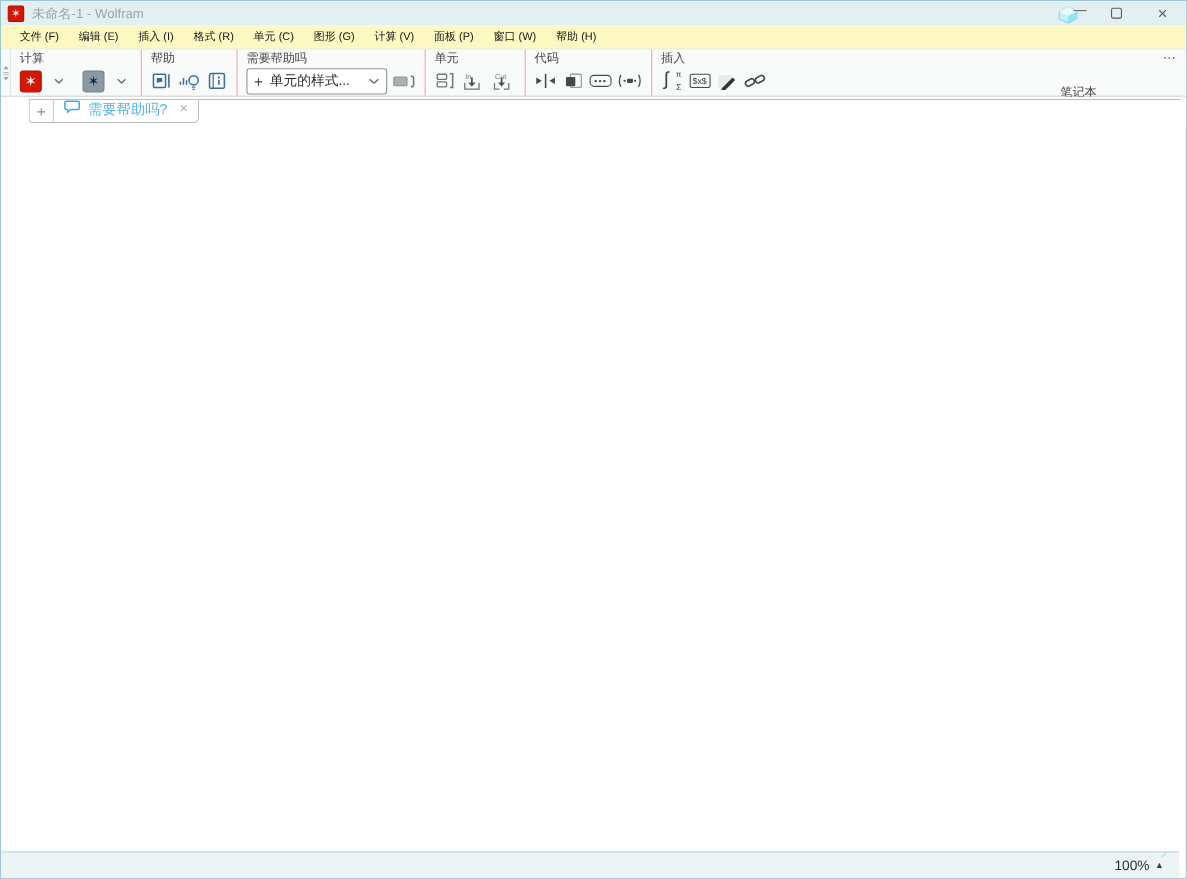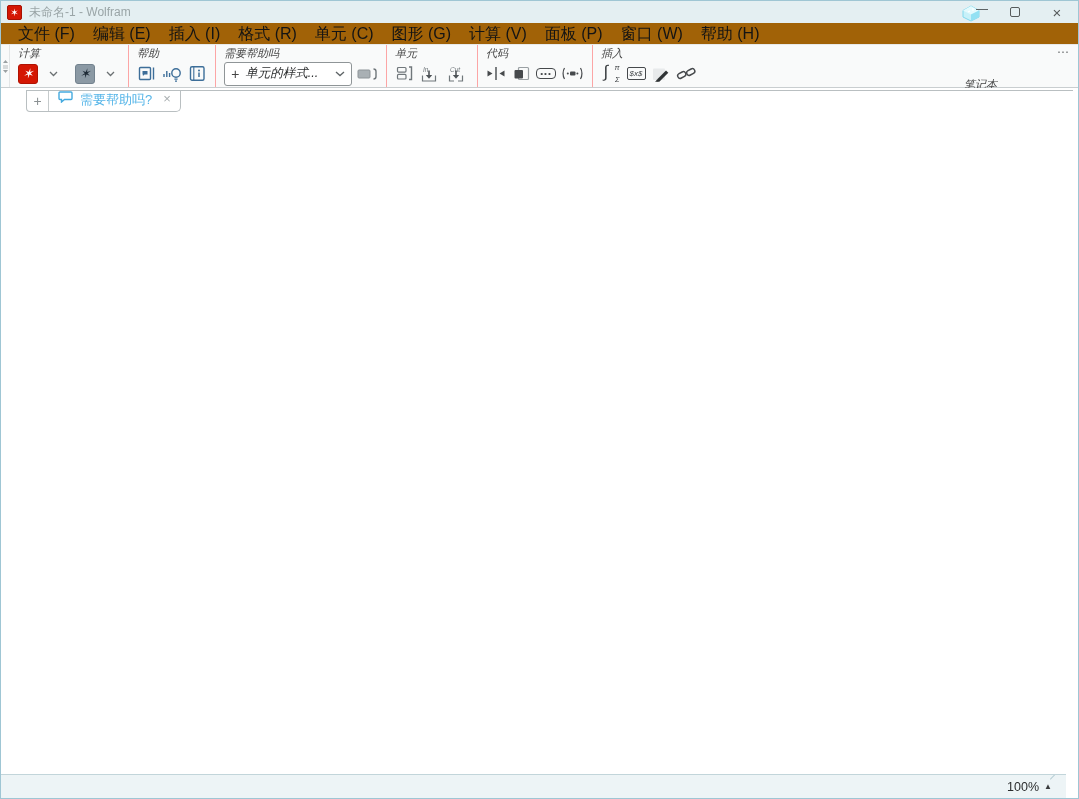--- a/index.html
+++ b/index.html
@@ -14,29 +14,29 @@
               border-radius:2px; color:#fff; font-size:10px; line-height:13px; text-align:center; }
   .win-title { font-size:12px; color:#9aa5a7; white-space:nowrap;text-align:right; }
   .win-controls { margin-left:auto; display:flex; height:100%; align-items:stretch; }
   .ctrl { width:42px; display:flex; align-items:center; justify-content:center; color:#565b5c; position:relative; }
   .ctrl-min .dash { position:absolute; top:1px; left:24px; font-size:12px; color:#4c5152; }
   .ctrl-min svg { position:absolute; left:8px; top:3px; }
   .max-box { width:10px; height:10px; border:1.2px solid #565b5c; border-radius:2px; }
   .ctrl-close { font-size:15px; }
 
   
-  .menubar { height:22px; background:#a16207; display:flex; align-items:center; padding-left:8px;
-             font-size:16px; color:#141414; border-bottom:1px solid #e7e9e9; }
+  .menubar { height:22px; background:#fef9c3; display:flex; align-items:center; padding-left:8px;
+             font-size:10px; color:#141414; border-bottom:1px solid #e7e9e9; }
   .menu-item { padding:0 9px; line-height:22px; }
 
   
   .toolbar { position:relative; height:43px; background:#f9fafa; border-bottom:1px solid #c9ced0;
              display:flex; align-items:stretch; }
   .left-strip { width:9px; border-right:1px solid #e2e5e6; display:flex; align-items:center; justify-content:center; }
-  .tb-group { padding:2px 8px 0 8px;font-style:italic; }
+  .tb-group { padding:2px 8px 0 8px; }
   .tb-group + .tb-group { border-left:1px solid #fca5a5; }
   .tb-label { font-size:11px; color:#474747; height:13px; line-height:13px; white-space:nowrap; }
   .tb-items { display:flex; align-items:center; height:27px; gap:5px; }
   .tbtn { display:flex; align-items:center; justify-content:center; min-width:20px; height:24px; cursor:default; }
   .spikey { width:20px; height:20px; border-radius:3px; display:flex; align-items:center; justify-content:center;
             font-size:13px; }
   .spikey.red { background:#d41703; color:#fff; border:1px solid #b01202; }
   .spikey.gray { background:#8b99a4; color:#1d2a36; border:1px solid #73828e; }
   .chev { width:12px; }
   .dyn-gap { margin-left:7px; }
@@ -66,21 +66,21 @@
   .newtab-btn { width:22px; display:flex; align-items:center; justify-content:center; color:#8a9092;
                 font-size:14px; border-right:1px solid #c6cbcc; }
   .help-tab { display:flex; align-items:flex-start; padding:0 9px 0 9px; gap:7px; }
   .help-tab-label { font-size:13px; color:#55b5e8; white-space:nowrap; }
   .tab-close { color:#a8aeb0; font-size:13px; margin-left:4px; }
 
   
   .notebook-canvas { position:absolute; top:112px; left:1px; right:1px; bottom:24px; background:#fff; }
 
   
-  .statusbar { position:absolute; left:0; right:12px; bottom:0; height:24px; background:#edf4f6;
+  .statusbar { position:absolute; left:0; right:6px; bottom:0; height:24px; background:#edf4f6;
                border-top:1px solid #c2d5da; display:flex; align-items:center; justify-content:flex-end;
                padding-right:14px; overflow:hidden; }
   .zoom-ctl { display:flex; align-items:center; gap:5px; font-size:12.5px; color:#2b2d2e; }
   .zoom-arrow { font-size:8px; color:#3a3c3d; }
   .resize-grip { position:absolute; right:-3px; top:-4px; width:22px; height:1px; background:#b7cdd4;
                  transform:rotate(-45deg); }
 
   svg { display:block; }
 </style>
 </head>

